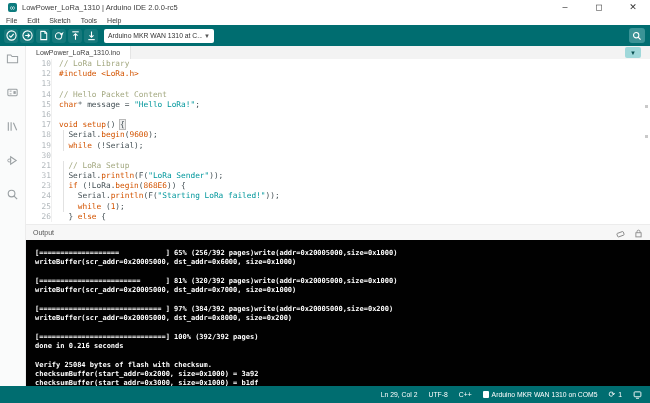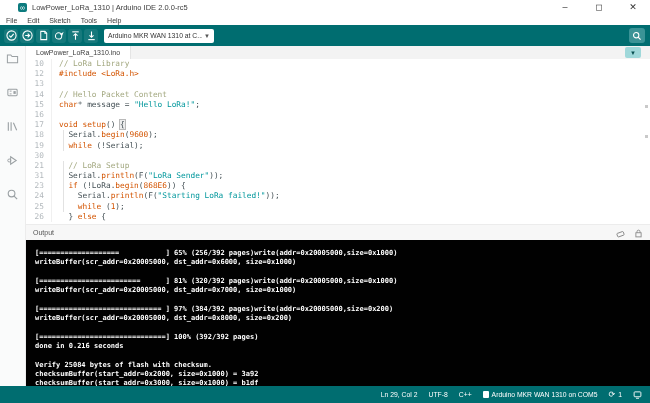--- a/index.html
+++ b/index.html
@@ -2,21 +2,21 @@
 <html><head>
 <meta charset="utf-8">
 <style>
   * { margin:0; padding:0; box-sizing:border-box; }
   body { background:#888; font-family:"Liberation Sans", sans-serif; }
   .app { position:relative; width:650px; height:403px; background:#fff; overflow:hidden;
          font-family:"Liberation Sans", sans-serif; }
 
   
   .titlebar { position:absolute; left:0; top:0; width:650px; height:15px; background:#fff;
-              display:flex; align-items:center; padding-left:18px; }
+              display:flex; align-items:center; padding-left:8px; }
   .app-icon { width:9px; height:9px; background:#0c7b7e; border-radius:2px; color:#fff;
               font-size:7px; line-height:9px; text-align:center; margin-right:5px; }
   .title-text { font-size:7.5px; color:#3c3c3c; }
   .win-controls { position:absolute; right:0; top:0; height:15px; display:flex; }
   .win-btn { width:34px; height:15px; font-size:9px; color:#333; text-align:center; line-height:14px; }
 
   
   .menubar { position:absolute; left:0; top:15px; width:650px; height:10px; background:#fff;
              display:flex; align-items:center; padding-left:6px; gap:10px; }
   .menu-item { font-size:7px; color:#3c3c3c; }
@@ -45,21 +45,21 @@
   .tab { background:#fff; height:13px; padding:0 10px; display:flex; align-items:center;
          border-right:1px solid #e4e4e4; }
   .tab-label { font-size:7px; color:#3c3c3c; }
   .tab-dropdown { position:absolute; right:9px; top:1px; width:16px; height:11px; background:#9fd8da;
                   border-radius:2px; display:flex; align-items:center; justify-content:center;
                   font-size:6px; color:#064e50; }
 
   .editor { position:absolute; left:26px; top:59px; width:624px; height:165px; background:#fff;
             overflow:hidden; font-family:"DejaVu Sans Mono", monospace; }
   .code-line { display:flex; height:10.2px; line-height:10.2px; font-size:7.8px; white-space:pre; }
-  .gutter { width:26px; text-align:right; padding-right:7px; color:#b3b9bd; flex:0 0 auto;
+  .gutter { width:26px; text-align:right; color:#b3b9bd; flex:0 0 auto;
             border-right:1px solid #f0f0f0; }
   .code-text { padding-left:7px; position:relative; color:#434f54; }
   .code-text.guided::before { content:""; position:absolute; left:11px; top:0; bottom:0;
                               border-left:1px solid #e2e2e2; }
   .tk-cm { color:#a2a77f;text-align:right; }
   .tk-kw { color:#d35400; }
   .tk-num { color:#d35400; }
   .tk-str { color:#00979c; }
   .tk-pl { color:#434f54; }
   .tk-br { color:#434f54; background:#ececec; outline:1px solid #b9b9b9; }

